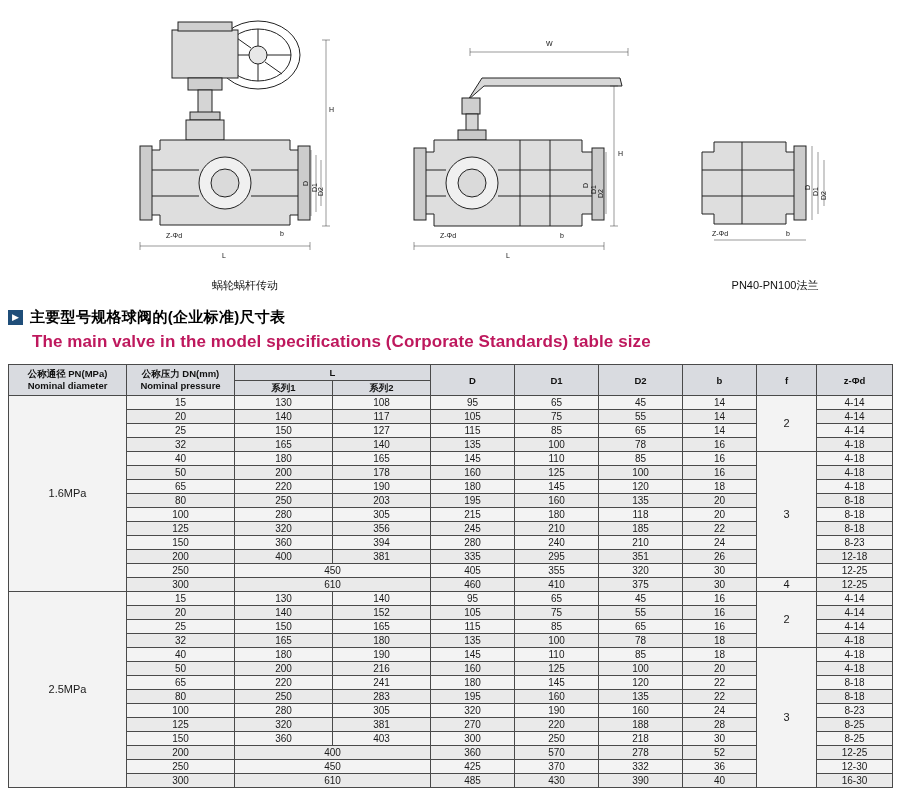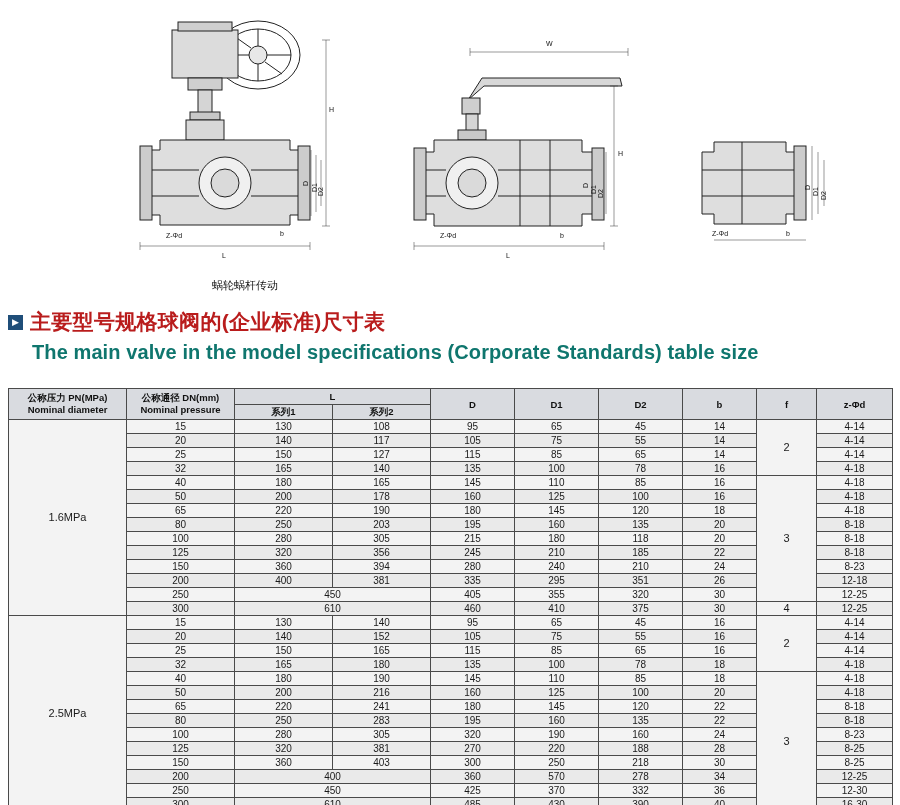--- a/index.html
+++ b/index.html
@@ -48,30 +48,30 @@
     width: 15px;
     height: 15px;
     background: #1f4e79;
     color: #fff;
     font-size: 9px;
     line-height: 15px;
     text-align: center;
     flex: 0 0 auto;
   }
   .title-cn {
-    font-size: 21px;
+    font-size: 15px;
     font-weight: bold;
-    color: #b91c1c;
+    color: #000000;
     letter-spacing: 0.3px;
   }
   .title-en {
-    font-size: 20px;
+    font-size: 17px;
     font-weight: bold;
-    color: #0f766e;
-    margin: 5px 0 12px 24px;
+    color: #be185d;
+    margin: 5px 0 0 24px;
     letter-spacing: 0.1px;
   }
 
   
   .tbl-wrap {
     margin: 8px 8px 0 8px;
     width: 884px;
   }
   table.spec {
     border-collapse: collapse;
@@ -250,20 +250,21 @@
         <line x1="24" y1="240" x2="116" y2="240"></line>
       </g>
       <g font-size="7" fill="#111" font-family="Liberation Sans, sans-serif">
         <text x="120" y="190" transform="rotate(-90 120 190)">D</text>
         <text x="128" y="196" transform="rotate(-90 128 196)">D1</text>
         <text x="136" y="200" transform="rotate(-90 136 200)">D2</text>
         <text x="22" y="236">Z-Φd</text>
         <text x="96" y="236">b</text>
       </g>
     </svg>
+    <div class="fig-caption" style="left:-15px; top:278px; width:200px;">PN40-PN100法兰</div>
   </div>
 </div>
 
 <div class="heading">
   <div class="heading-row1">
     <span class="bullet-icon">▶</span>
     <span class="title-cn">主要型号规格球阀的(企业标准)尺寸表</span>
   </div>
   <div class="title-en">The main valve in the model specifications (Corporate Standards) table size</div>
 </div>
@@ -278,25 +279,25 @@
       <col class="col-d">
         <col class="col-d1">
         <col class="col-d2">
         <col class="col-b">
       <col class="col-f">
         <col class="col-z">
     </colgroup>
     <thead>
       <tr>
         <th rowspan="2" class="tall">
-          <span class="hdr-two-line">公称压力 PN(MPa)</span>
+          <span class="hdr-two-line">公称通径 PN(MPa)</span>
           <span class="hdr-two-line">Nominal diameter</span>
         </th>
         <th rowspan="2" class="tall">
-          <span class="hdr-two-line">公称通径 DN(mm)</span>
+          <span class="hdr-two-line">公称压力 DN(mm)</span>
           <span class="hdr-two-line">Nominal pressure</span>
         </th>
         <th colspan="2">L</th>
         <th rowspan="2">D</th>
         <th rowspan="2">D1</th>
         <th rowspan="2">D2</th>
         <th rowspan="2">b</th>
         <th rowspan="2">f</th>
         <th rowspan="2">z-Φd</th>
       </tr>
@@ -560,21 +561,21 @@
           <td>218</td>
           <td>30</td>
           <td>8-25</td>
         </tr>
         <tr>
           <td>200</td>
           <td colspan="2">400</td>
           <td>360</td>
           <td>570</td>
           <td>278</td>
-          <td>34</td>
+          <td>52</td>
           <td>12-25</td>
         </tr>
         <tr>
           <td>250</td>
           <td colspan="2">450</td>
           <td>425</td>
           <td>370</td>
           <td>332</td>
           <td>36</td>
           <td>12-30</td>

